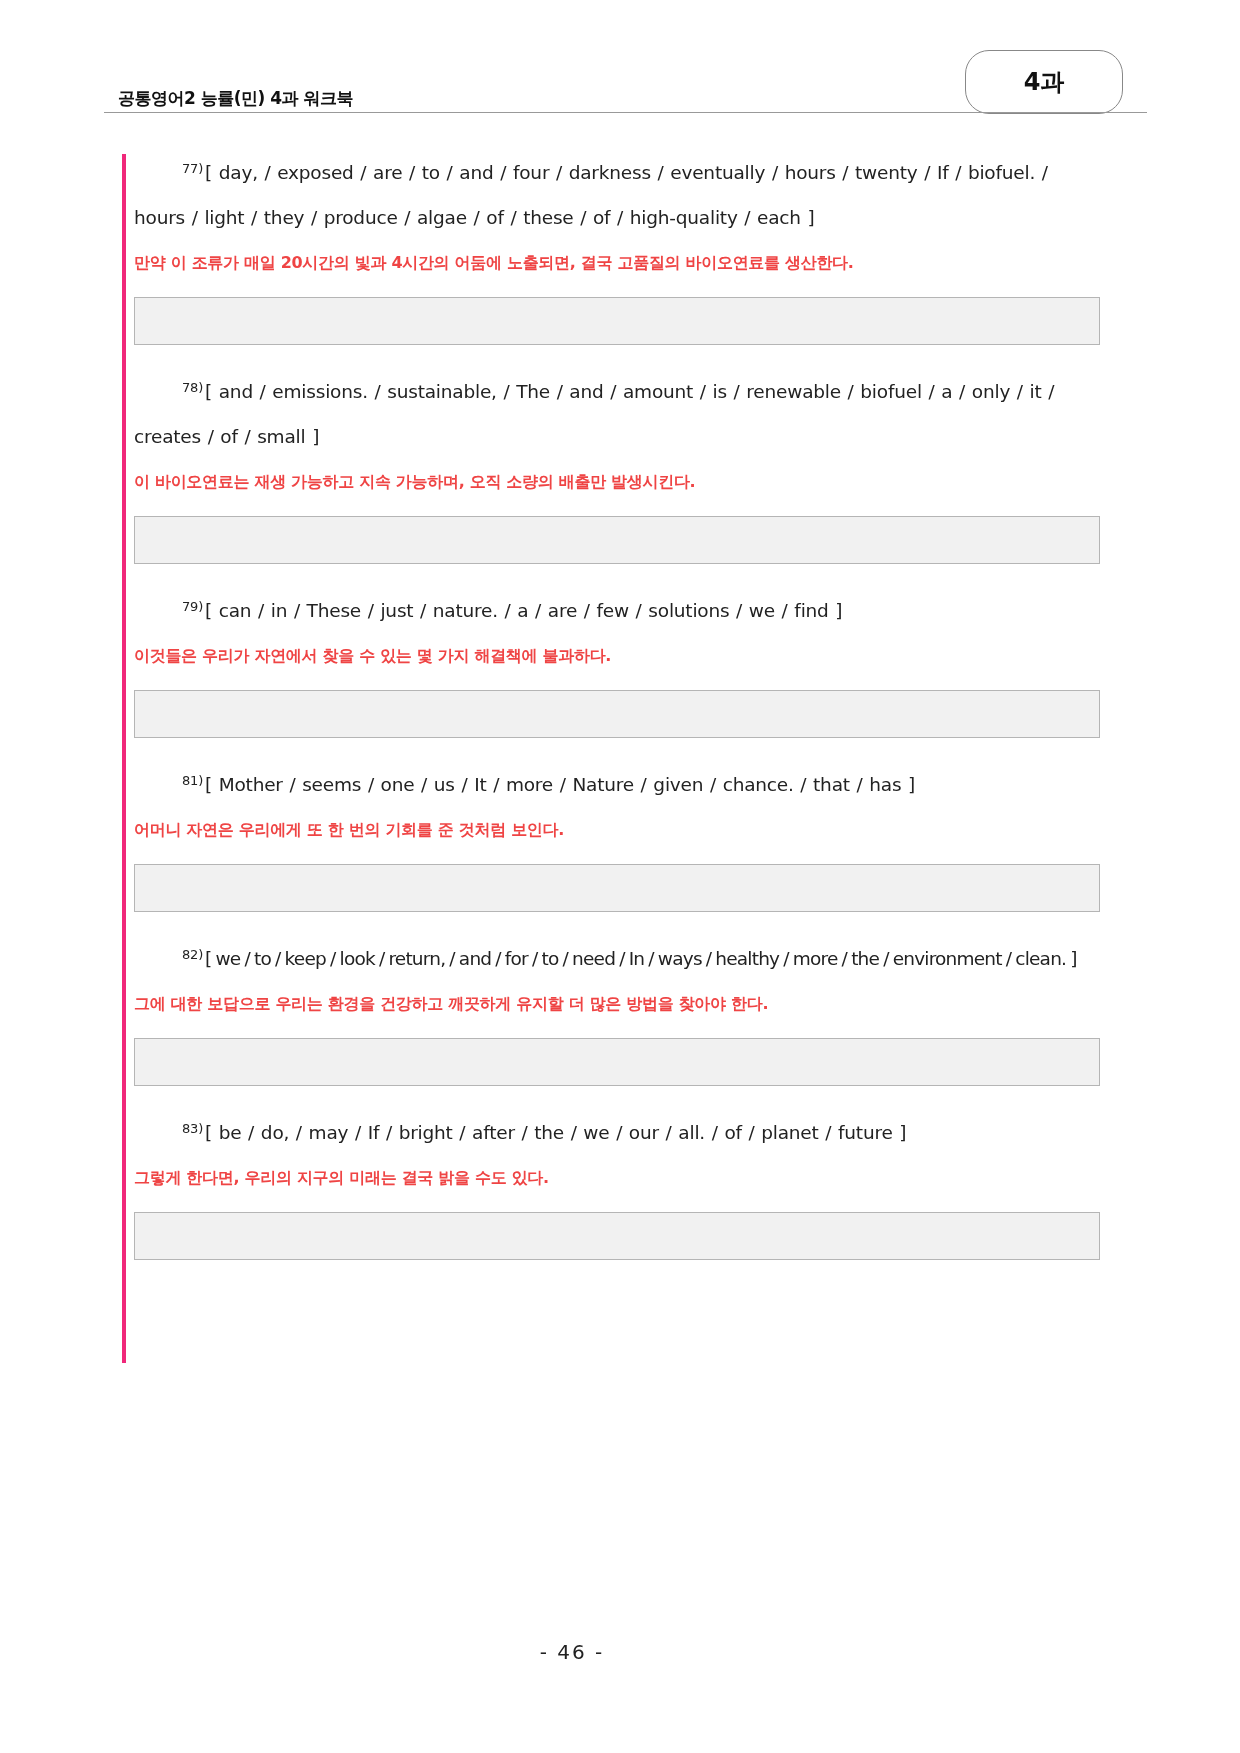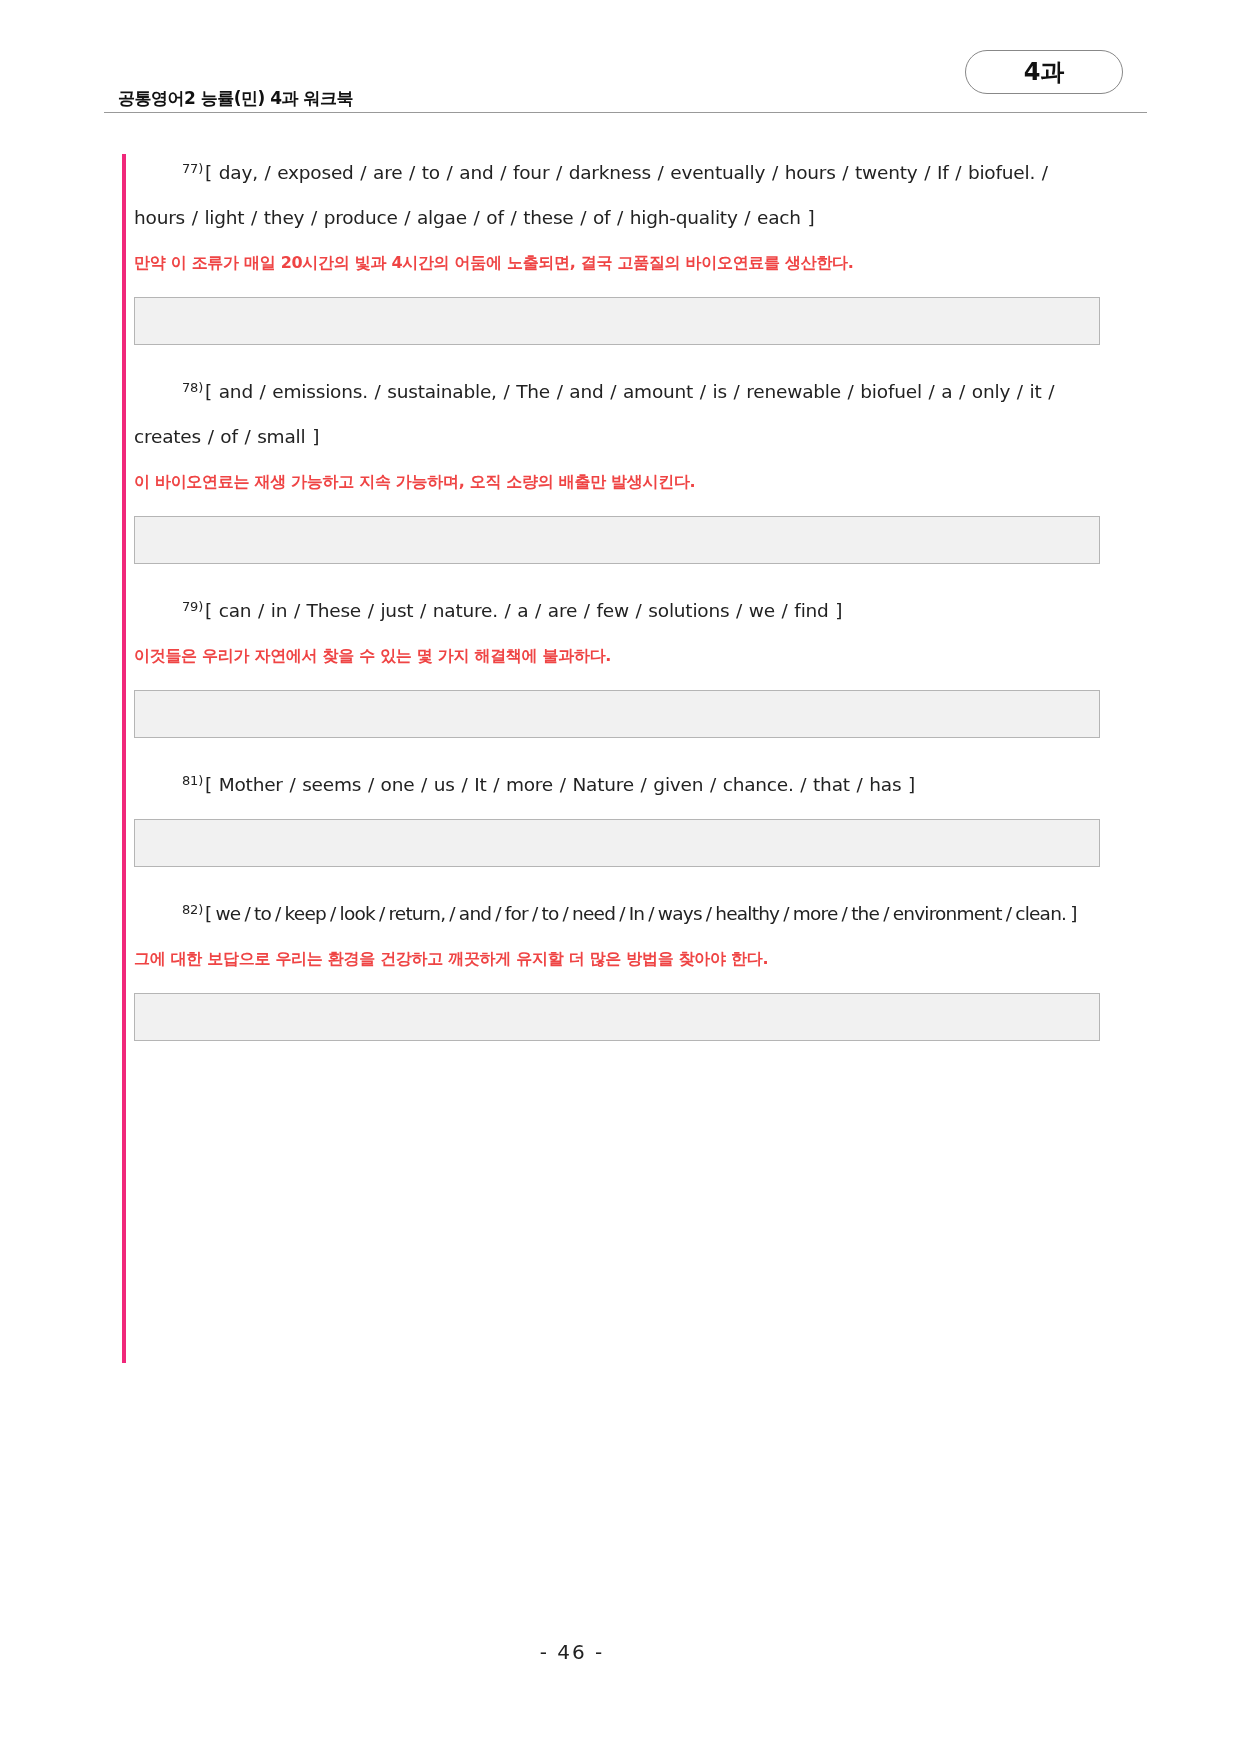--- a/index.html
+++ b/index.html
@@ -5,21 +5,21 @@
   html, body { margin: 0; padding: 0; background: #ffffff; }
   body {
     width: 1240px; height: 1753px; position: relative; overflow: hidden;
     font-family: "DejaVu Sans", "Liberation Sans", sans-serif; color: #222;
   }
   .header-title {
     position: absolute; left: 118px; top: 87px;
     font-size: 17px; font-weight: bold; color: #111; letter-spacing: -0.5px;
   }
   .lesson-badge {
-    position: absolute; left: 965px; top: 50px; width: 158px; height: 44px;
+    position: absolute; left: 965px; top: 50px; width: 158px; height: 64px;
     border: 1px solid #888; border-radius: 24px; box-sizing: border-box;
     display: flex; align-items: center; justify-content: center;
     font-size: 24px; font-weight: bold; color: #111;
   }
   .header-rule {
     position: absolute; left: 104px; top: 112px; width: 1043px; height: 0;
     border-top: 1.5px solid #999;
   }
   .accent-bar {
     position: absolute; left: 122px; top: 154px; width: 4px; height: 1209px;
@@ -72,25 +72,31 @@
 
   <div class="item">
     <div class="prompt"><span class="qnum">79)</span><span>[ can / in / These / just / nature. / a / are / few / solutions / we / find ]</span></div>
     <div class="translation">이것들은 우리가 자연에서 찾을 수 있는 몇 가지 해결책에 불과하다.</div>
     <div class="answer-box"></div>
   </div>
 
 
   <div class="item">
     <div class="prompt"><span class="qnum">81)</span><span>[ Mother / seems / one / us / It / more / Nature / given / chance. / that / has ]</span></div>
+    <div class="translation">어머니 자연은 우리에게 또 한 번의 기회를 준 것처럼 보인다.</div>
     <div class="answer-box"></div>
   </div>
 
   <div class="item">
     <div class="prompt"><span class="qnum">82)</span><span style="letter-spacing:-0.8px;word-spacing:-1px;">[ we / to / keep / look / return, / and / for / to / need / In / ways / healthy / more / the / environment / clean. ]</span></div>
     <div class="translation">그에 대한 보답으로 우리는 환경을 건강하고 깨끗하게 유지할 더 많은 방법을 찾아야 한다.</div>
     <div class="answer-box"></div>
   </div>
 
+  <div class="item">
+    <div class="prompt"><span class="qnum">83)</span><span>[ be / do, / may / If / bright / after / the / we / our / all. / of / planet / future ]</span></div>
+    <div class="translation">그렇게 한다면, 우리의 지구의 미래는 결국 밝을 수도 있다.</div>
+    <div class="answer-box"></div>
+  </div>
 
 </div>
 
 <div class="page-number">- 46 -</div>
 
 </body></html>

